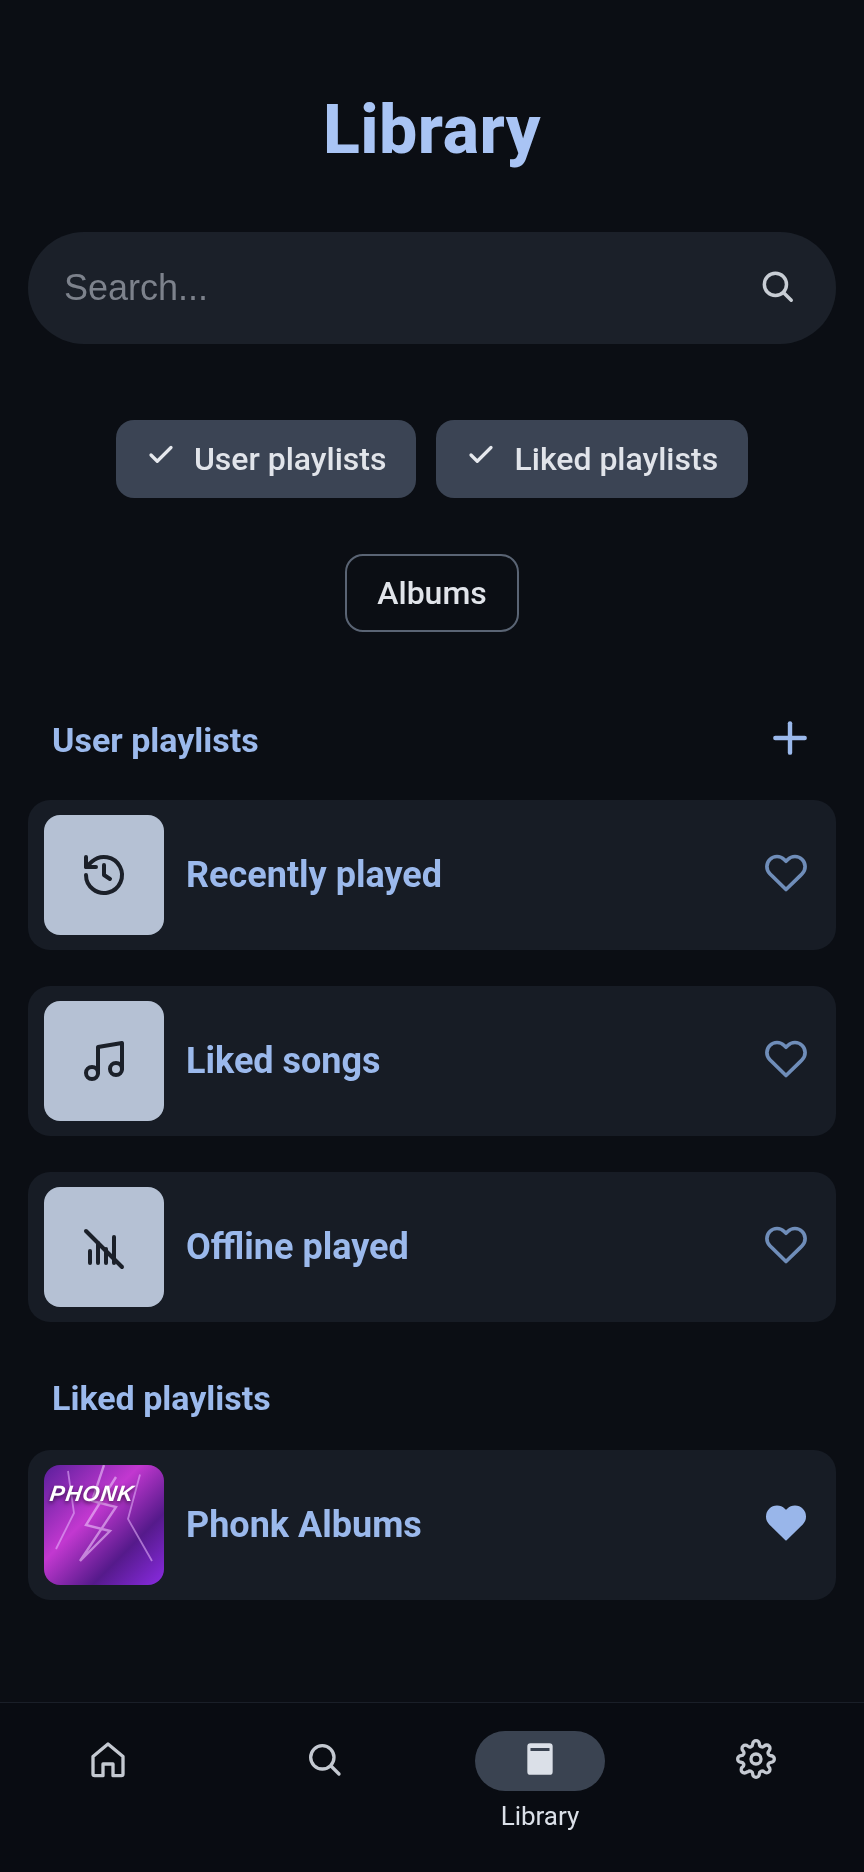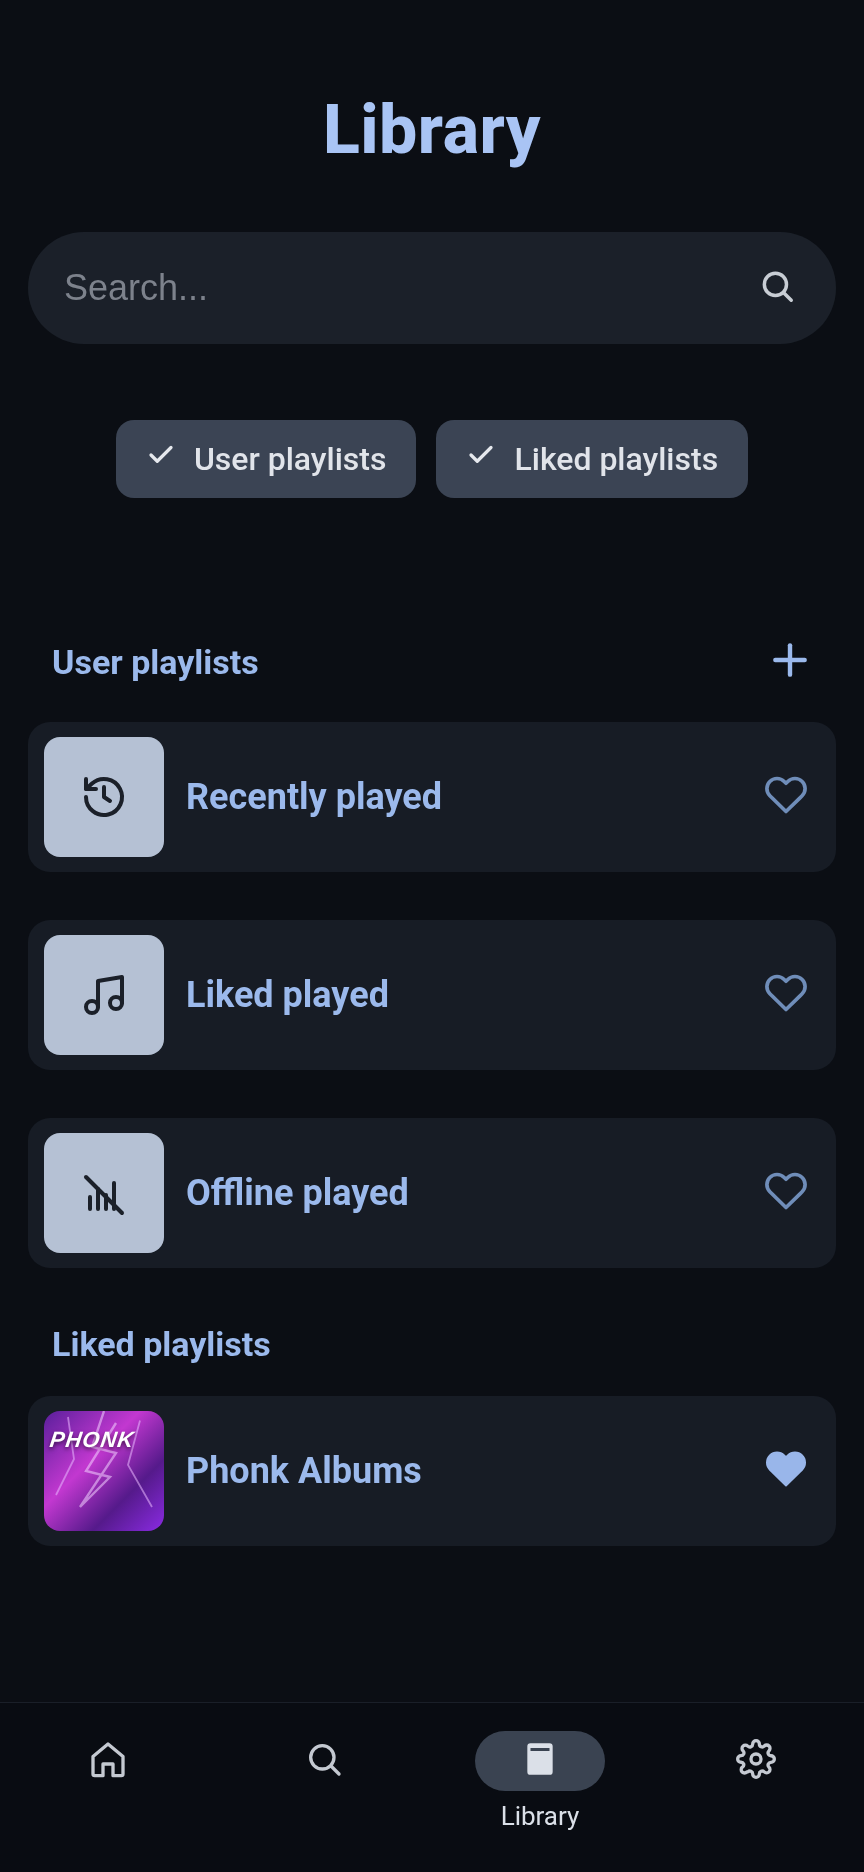--- a/index.html
+++ b/index.html
@@ -85,21 +85,21 @@
   .section-title {
     font-size: 34px;
     font-weight: 700;
     color: #9bb9ec;
   }
   .plus {
     color: #9bb9ec;
     cursor: pointer;
   }
 
-  .list { margin-top: 36px; display: flex; flex-direction: column; gap: 48px; }
+  .list { margin-top: 36px; display: flex; flex-direction: column; gap: 36px; }
   .item {
     height: 150px;
     background: #171c25;
     border-radius: 22px;
     display: flex;
     align-items: center;
     padding: 0 28px 0 16px;
     gap: 22px;
   }
   .thumb {
@@ -206,20 +206,23 @@
       </div>
       <div class="chip filled">
         <span class="check">
           <svg width="30" height="30" viewBox="0 0 24 24" fill="none" stroke="currentColor" stroke-width="2.6" stroke-linecap="round" stroke-linejoin="round">
               <polyline points="20 6 9 17 4 12"></polyline>
             </svg>
         </span>
         <span>Liked playlists</span>
       </div>
       <div class="row2">
+        <div class="chip outline">
+          <span>Albums</span>
+        </div>
       </div>
     </div>
 
     <div class="section-header">
       <div class="section-title">User playlists</div>
       <div class="plus">
         <svg width="44" height="44" viewBox="0 0 24 24" fill="none" stroke="currentColor" stroke-width="2.4" stroke-linecap="round">
             <line x1="12" y1="4" x2="12" y2="20"></line>
             <line x1="4" y1="12" x2="20" y2="12"></line>
           </svg>
@@ -244,21 +247,21 @@
       </div>
 
       <div class="item">
         <div class="thumb">
           <svg width="48" height="48" viewBox="0 0 24 24" fill="none" stroke="currentColor" stroke-width="2" stroke-linecap="round" stroke-linejoin="round">
               <path d="M9 18V5l12-2v13"></path>
               <circle cx="6" cy="18" r="3"></circle>
               <circle cx="18" cy="16" r="3"></circle>
             </svg>
         </div>
-        <div class="item-title">Liked played</div>
+        <div class="item-title">Liked songs</div>
         <div class="heart">
           <svg width="44" height="44" viewBox="0 0 24 24" fill="none" stroke="currentColor" stroke-width="2" stroke-linejoin="round">
               <path d="M20.8 4.6a5.5 5.5 0 0 0-7.8 0L12 5.6l-1-1a5.5 5.5 0 0 0-7.8 7.8l1 1L12 21l7.8-7.6 1-1a5.5 5.5 0 0 0 0-7.8z"></path>
             </svg>
         </div>
       </div>
 
       <div class="item">
         <div class="thumb">
           <svg width="48" height="48" viewBox="0 0 24 24" fill="none" stroke="currentColor" stroke-width="2" stroke-linecap="round">

